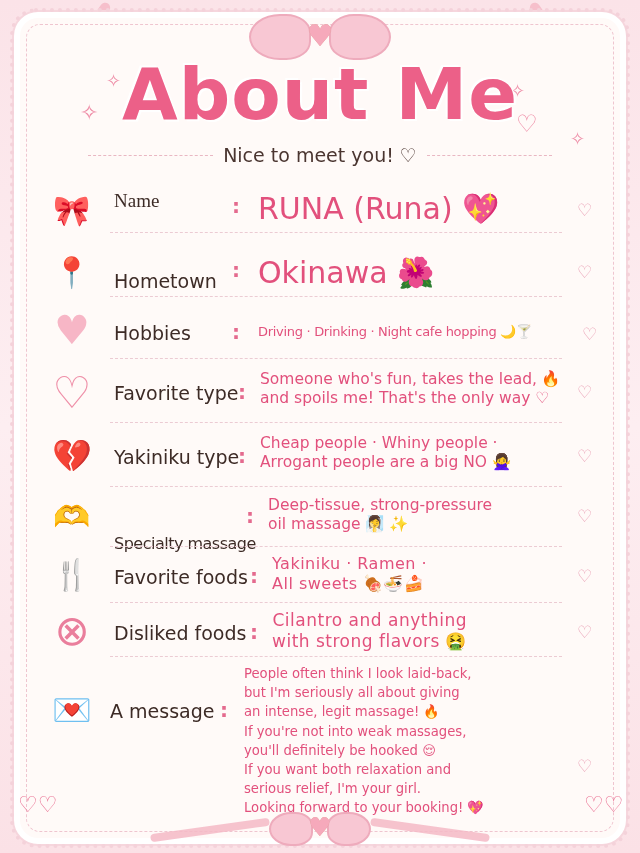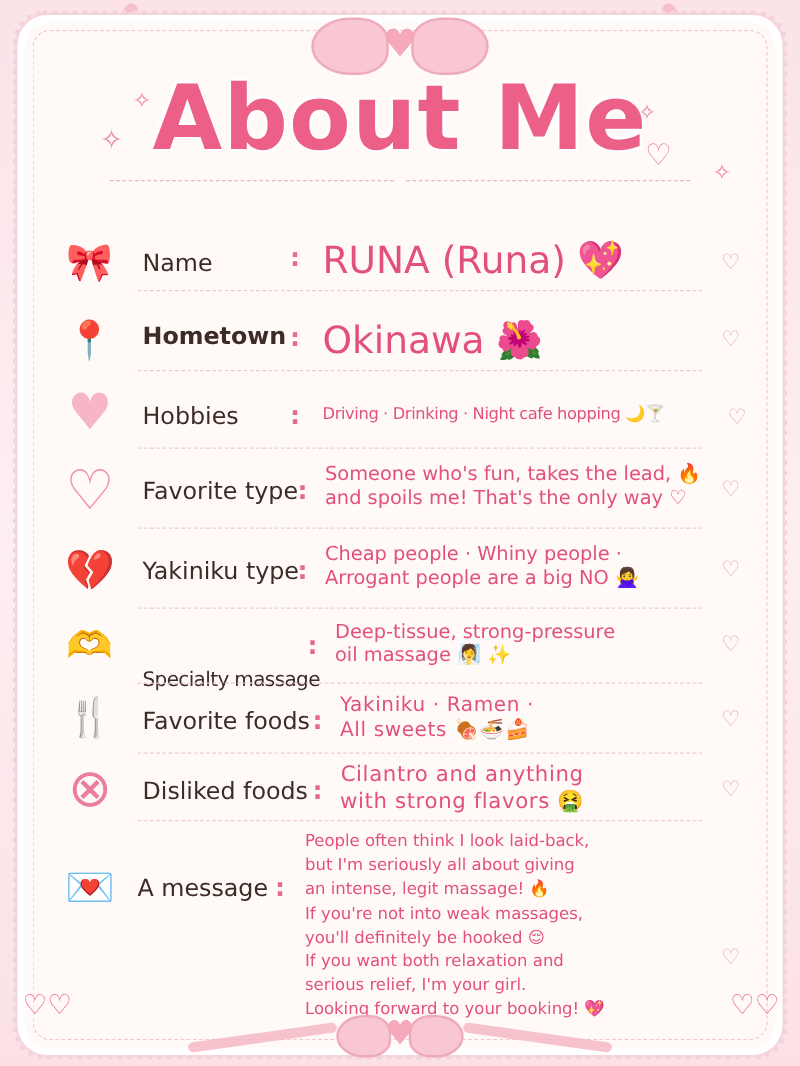--- a/index.html
+++ b/index.html
@@ -104,37 +104,38 @@
 <span class="sparkle" style="left:106px;top:70px;">✧</span>
 <span class="sparkle" style="left:80px;top:100px;font-size:22px;">✧</span>
 <span class="sparkle" style="left:510px;top:80px;">✧</span>
 <span class="sparkle" style="left:570px;top:128px;">✧</span>
 <span class="sparkle" style="left:516px;top:110px;font-size:24px;">♡</span>
 
 <h1 class="title">About Me</h1>
 
 <div class="subtitle-row">
   <span class="dash"></span>
+  <span class="subtitle">Nice to meet you! ♡</span>
   <span class="dash"></span>
 </div>
 
 <div class="rows">
 
   <div class="row" style="top:188px;">
     <span class="icon" style="top:0;font-size:30px;">🎀</span>
-    <span class="label" style="top:12px;">Name</span>
+    <span class="label" style="top:2px;font-family:Liberation Serif, serif;">Name</span>
     <span class="colon" style="left:186px;top:6px;">:</span>
     <span class="value" style="left:212px;top:2px;font-size:30px;">RUNA (Runa) 💖</span>
     <span class="end-heart" style="top:12px;">♡</span>
     <span class="line" style="top:44px;"></span>
   </div>
 
   <div class="row" style="top:250px;">
     <span class="icon" style="top:0;font-size:30px;">📍</span>
-    <span class="label" style="top:8px;font-weight:bold;">Hometown</span>
+    <span class="label" style="top:20px;">Hometown</span>
     <span class="colon" style="left:186px;top:8px;">:</span>
     <span class="value" style="left:212px;top:4px;font-size:30px;">Okinawa 🌺</span>
     <span class="end-heart" style="top:12px;">♡</span>
     <span class="line" style="top:46px;"></span>
   </div>
 
   <div class="row" style="top:312px;">
     <span class="icon" style="top:-4px;font-size:40px;color:#f7b6c6;">♥</span>
     <span class="label" style="top:10px;">Hobbies</span>
     <span class="colon" style="left:186px;top:8px;">:</span>

